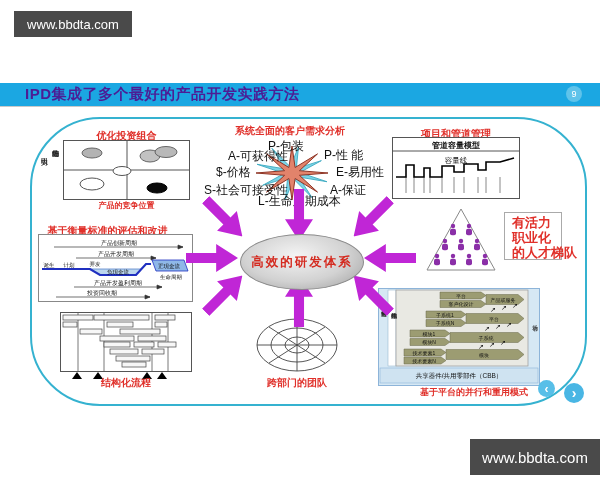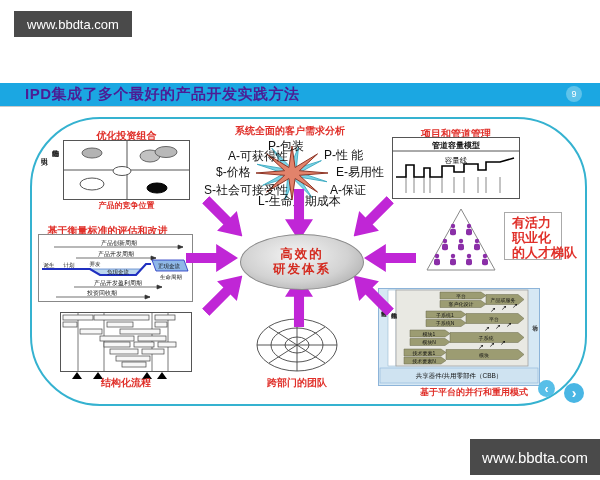--- a/index.html
+++ b/index.html
@@ -18,21 +18,21 @@
   .titlebar-shadow{left:0;top:106px;width:600px;height:1px;background:#c9c9c9;}
   .pagenum{left:566px;top:86px;width:16px;height:16px;border-radius:50%;background:#5fc3ea;color:#fff;
     font-size:9px;display:flex;align-items:center;justify-content:center;}
   
   .swoosh{left:30px;top:117px;width:553px;height:285px;border:2px solid #35b2d0;border-radius:70px;}
   
   .rt{color:#e0302a;font-weight:bold;font-size:10px;text-align:center;white-space:nowrap;}
   
   .core{left:240px;top:234px;width:122px;height:54px;border-radius:50%;
     background:radial-gradient(ellipse at 45% 38%, #f4f4f4 0%, #d2d2d2 55%, #9d9d9d 100%);
-    border:1px solid #8a8a8a;display:flex;flex-direction:column;align-items:center;justify-content:center;}
+    border:1px solid #8a8a8a;display:flex;flex-direction:row;align-items:center;justify-content:center;}
   .core .l{color:#d42b20;font-weight:bold;font-size:12.5px;line-height:15px;letter-spacing:2px;white-space:nowrap;}
   
   .parrow{width:52px;height:28px;background:#c026d6;
     clip-path:polygon(0% 32%,58% 32%,58% 0%,100% 50%,58% 100%,58% 68%,0% 68%);}
   
   .al{font-size:12px;font-weight:normal;color:#111;white-space:nowrap;}
   
   .vtext{writing-mode:vertical-rl;text-orientation:upright;font-size:7px;color:#222;line-height:9px;white-space:nowrap;}
   
   .talentbox{left:504px;top:212px;width:58px;height:48px;background:#fff;border:1px solid #aaa;padding:2px 0 0 7px;box-sizing:border-box;}

